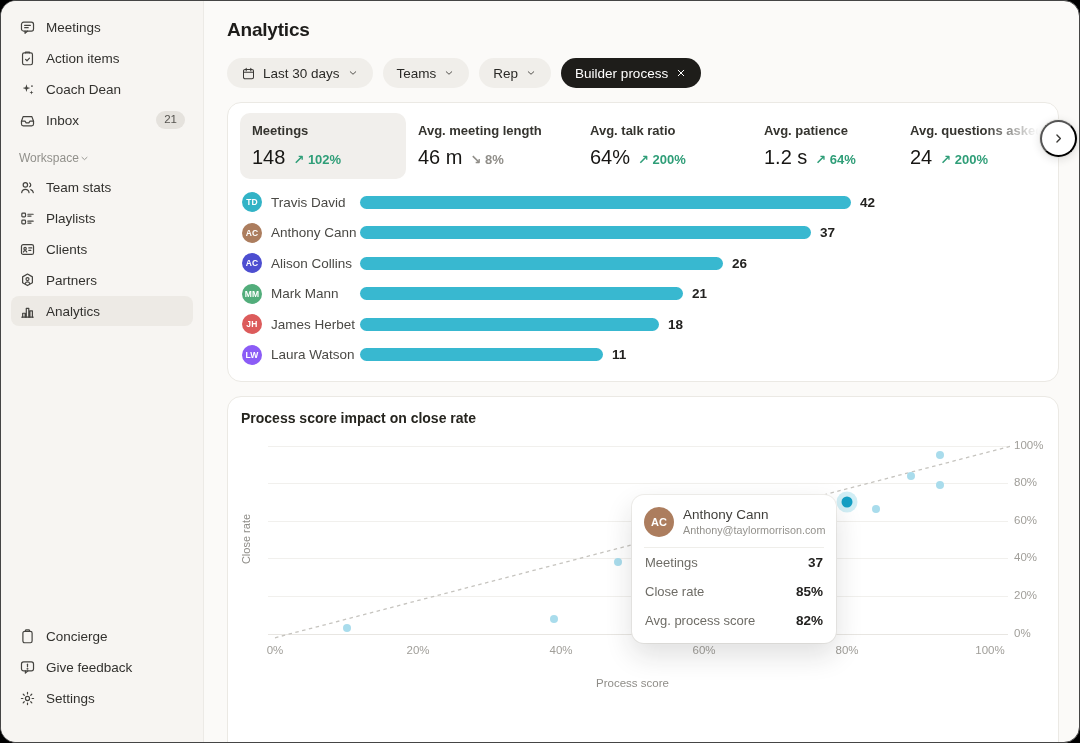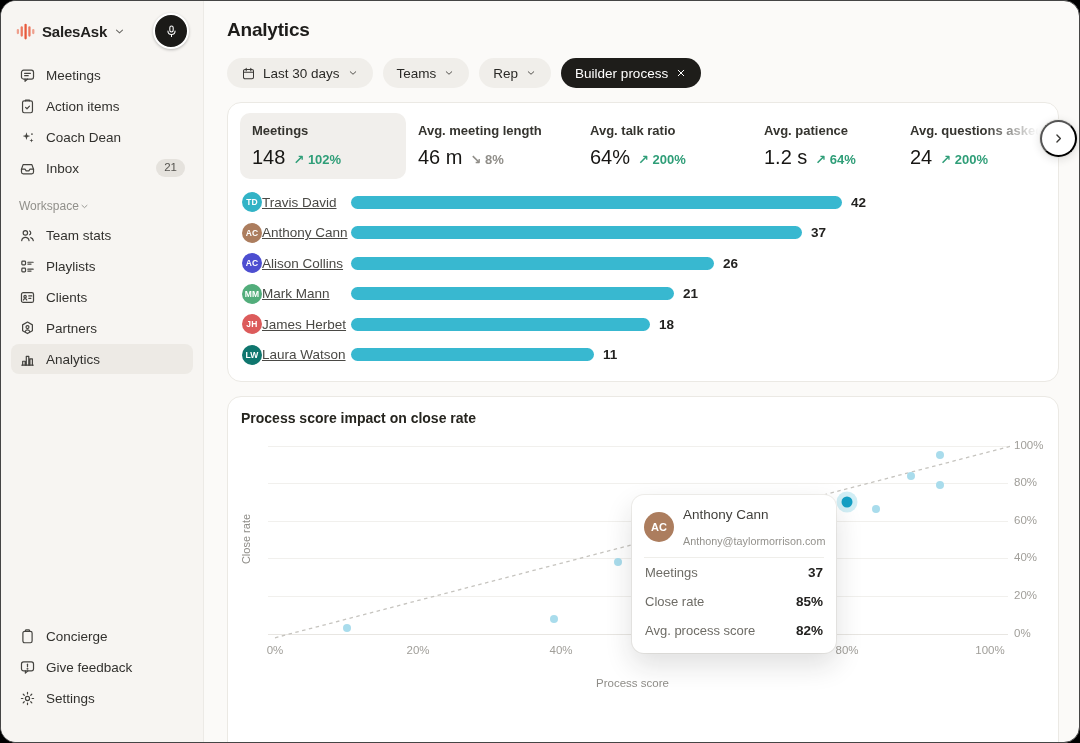--- a/index.html
+++ b/index.html
@@ -50,21 +50,21 @@
   .delta.neutral{color:#908e89;}
   .stat.fade{overflow:hidden;}
   .stat.fade::after{content:'';position:absolute;top:0;right:0;bottom:0;width:64px;background:linear-gradient(90deg,rgba(255,255,255,0),#fff 85%);pointer-events:none;}
   .stats-next{position:absolute;right:-19px;top:17px;width:37px;height:37px;border-radius:50%;background:#fff;box-shadow:0 2px 10px rgba(30,30,30,.14),0 0 0 1px #f1f0ed;display:flex;align-items:center;justify-content:center;cursor:pointer;z-index:4;}
   .stats-next .icon{width:15px;height:15px;color:#3a3936;}
 
   
   .bar-rows{display:flex;flex-direction:column;gap:10.5px;padding:0 2px;}
   .bar-row{display:flex;align-items:center;height:20px;}
   .avatar{width:20px;height:20px;border-radius:50%;color:#fff;font-size:8.5px;font-weight:700;display:flex;align-items:center;justify-content:center;flex:none;letter-spacing:.2px;}
-  .rep-name{width:89px;font-size:13.5px;color:#4a4945;white-space:nowrap;overflow:hidden;flex:none;text-decoration:underline;}
+  .rep-name{width:89px;margin-left:9px;font-size:13.5px;color:#4a4945;white-space:nowrap;overflow:hidden;flex:none;}
   .bar-track{flex:1;display:flex;align-items:center;gap:9px;min-width:0;}
   .bar{height:13px;border-radius:7px;background:#38b8d0;flex:none;cursor:pointer;}
   .bar-value{font-size:13.5px;font-weight:600;color:#232220;}
 
   
   .card-scatter{height:409px;}
   .scatter-title{position:absolute;left:13px;top:13px;font-size:14px;font-weight:700;color:#26251f;margin:0;}
   .gridline{position:absolute;left:40px;width:740px;height:1px;background:#f1f0ed;}
   .gridline.axis{background:#e8e6e2;}
   .y-tick{position:absolute;left:786px;width:46px;font-size:11.5px;color:#a09e99;}
@@ -73,57 +73,32 @@
   .y-axis-label{position:absolute;transform:rotate(-90deg);transform-origin:center;font-size:11px;color:#8f8d88;white-space:nowrap;}
   .dot{position:absolute;width:8px;height:8px;border-radius:50%;background:#a9dcec;transform:translate(-50%,-50%);cursor:pointer;}
   .dot.hl{width:11px;height:11px;background:#149fc4;box-shadow:0 0 0 5px rgba(46,178,208,.22);z-index:3;}
   .trend-svg{position:absolute;inset:0;pointer-events:none;overflow:visible;}
 
   
   .tooltip{position:absolute;left:404px;top:98px;width:204px;background:#fff;border-radius:12px;box-shadow:0 12px 28px rgba(25,25,25,.14),0 0 0 1px #f2f1ee;padding:12px 12px 8px;z-index:5;}
   .tt-head{display:flex;align-items:center;gap:9px;padding-bottom:10px;border-bottom:1px solid #efeeea;}
   .tt-avatar{width:30px;height:30px;border-radius:50%;color:#fff;font-size:11px;font-weight:700;display:flex;align-items:center;justify-content:center;flex:none;}
   .tt-name{font-size:13.5px;font-weight:500;color:#403f3b;line-height:1.25;}
-  .tt-email{font-size:10.8px;color:#93918c;white-space:nowrap;margin-top:12px;}
+  .tt-email{font-size:10.8px;color:#93918c;white-space:nowrap;}
   .tt-row{display:flex;justify-content:space-between;align-items:center;padding:7px 1px;}
   .tt-row .lbl{font-size:13px;color:#6e6c66;}
   .tt-row .val{font-size:13.5px;font-weight:700;color:#232220;}
 </style>
 </head>
 <body>
 
 <div class="stage">
   <div class="app">
 
     <aside class="sidebar">
-      <div class="logo-row">
-        <span class="icon logo-icon" id="logo-icon">
-            <svg viewBox="0 0 24 24" fill="currentColor">
-              <rect x="2" y="9" width="2.6" height="6" rx="1.3" opacity=".55"></rect>
-              <rect x="6.4" y="6" width="2.6" height="12" rx="1.3" opacity=".8"></rect>
-              <rect x="10.8" y="3" width="2.6" height="18" rx="1.3"></rect>
-              <rect x="15.2" y="6" width="2.6" height="12" rx="1.3" opacity=".8"></rect>
-              <rect x="19.6" y="9" width="2.6" height="6" rx="1.3" opacity=".55"></rect>
-            </svg>
-          </span>
-        <span class="brand">SalesAsk</span>
-        <span class="icon brand-chev" id="brand-chev">
-            <svg viewBox="0 0 24 24" fill="none" stroke="currentColor" stroke-width="2" stroke-linecap="round" stroke-linejoin="round">
-              <path d="M6.5 9.5l5.5 5 5.5-5"></path>
-            </svg>
-          </span>
-        <button class="mic-btn" style="border:2px solid #fff;background:#1b1a18;">
-          <span class="icon" id="mic-icon">
-              <svg viewBox="0 0 24 24" fill="none" stroke="currentColor" stroke-width="1.7" stroke-linecap="round" stroke-linejoin="round">
-                <rect x="9.3" y="3.2" width="5.4" height="9.6" rx="2.7"></rect>
-                <path d="M6.3 11.2a5.7 5.7 0 0 0 11.4 0M12 16.9v3.2"></path>
-              </svg>
-            </span>
-        </button>
-      </div>
       <nav id="nav-primary">
           <div class="nav-item">
             <span class="icon ">
               <svg viewBox="0 0 24 24" fill="none" stroke="currentColor" stroke-width="1.7" stroke-linecap="round" stroke-linejoin="round">
                 <rect x="3.5" y="4.5" width="17" height="12.5" rx="3"></rect>
                 <path d="M8.5 17v3.2l3.6-3.2"></path>
                 <path d="M8 9h8M8 12.2h5"></path>
               </svg>
             </span>
             <span class="nav-label">Meetings</span>
@@ -379,21 +354,21 @@
             </div>
             <div class="bar-row">
               <span class="avatar" style="background:#dc5b5b">JH</span>
               <span class="rep-name">James Herbet</span>
               <span class="bar-track">
                 <span class="bar" style="width:299px;background:#38b8d0"></span>
                 <span class="bar-value">18</span>
               </span>
             </div>
             <div class="bar-row">
-              <span class="avatar" style="background:#0f766e">LW</span>
+              <span class="avatar" style="background:#8b5cf6">LW</span>
               <span class="rep-name">Laura Watson</span>
               <span class="bar-track">
                 <span class="bar" style="width:243px;background:#38b8d0"></span>
                 <span class="bar-value">11</span>
               </span>
             </div>
           </div>
       </section>
 
       <section class="card card-scatter" id="scatter-card">

